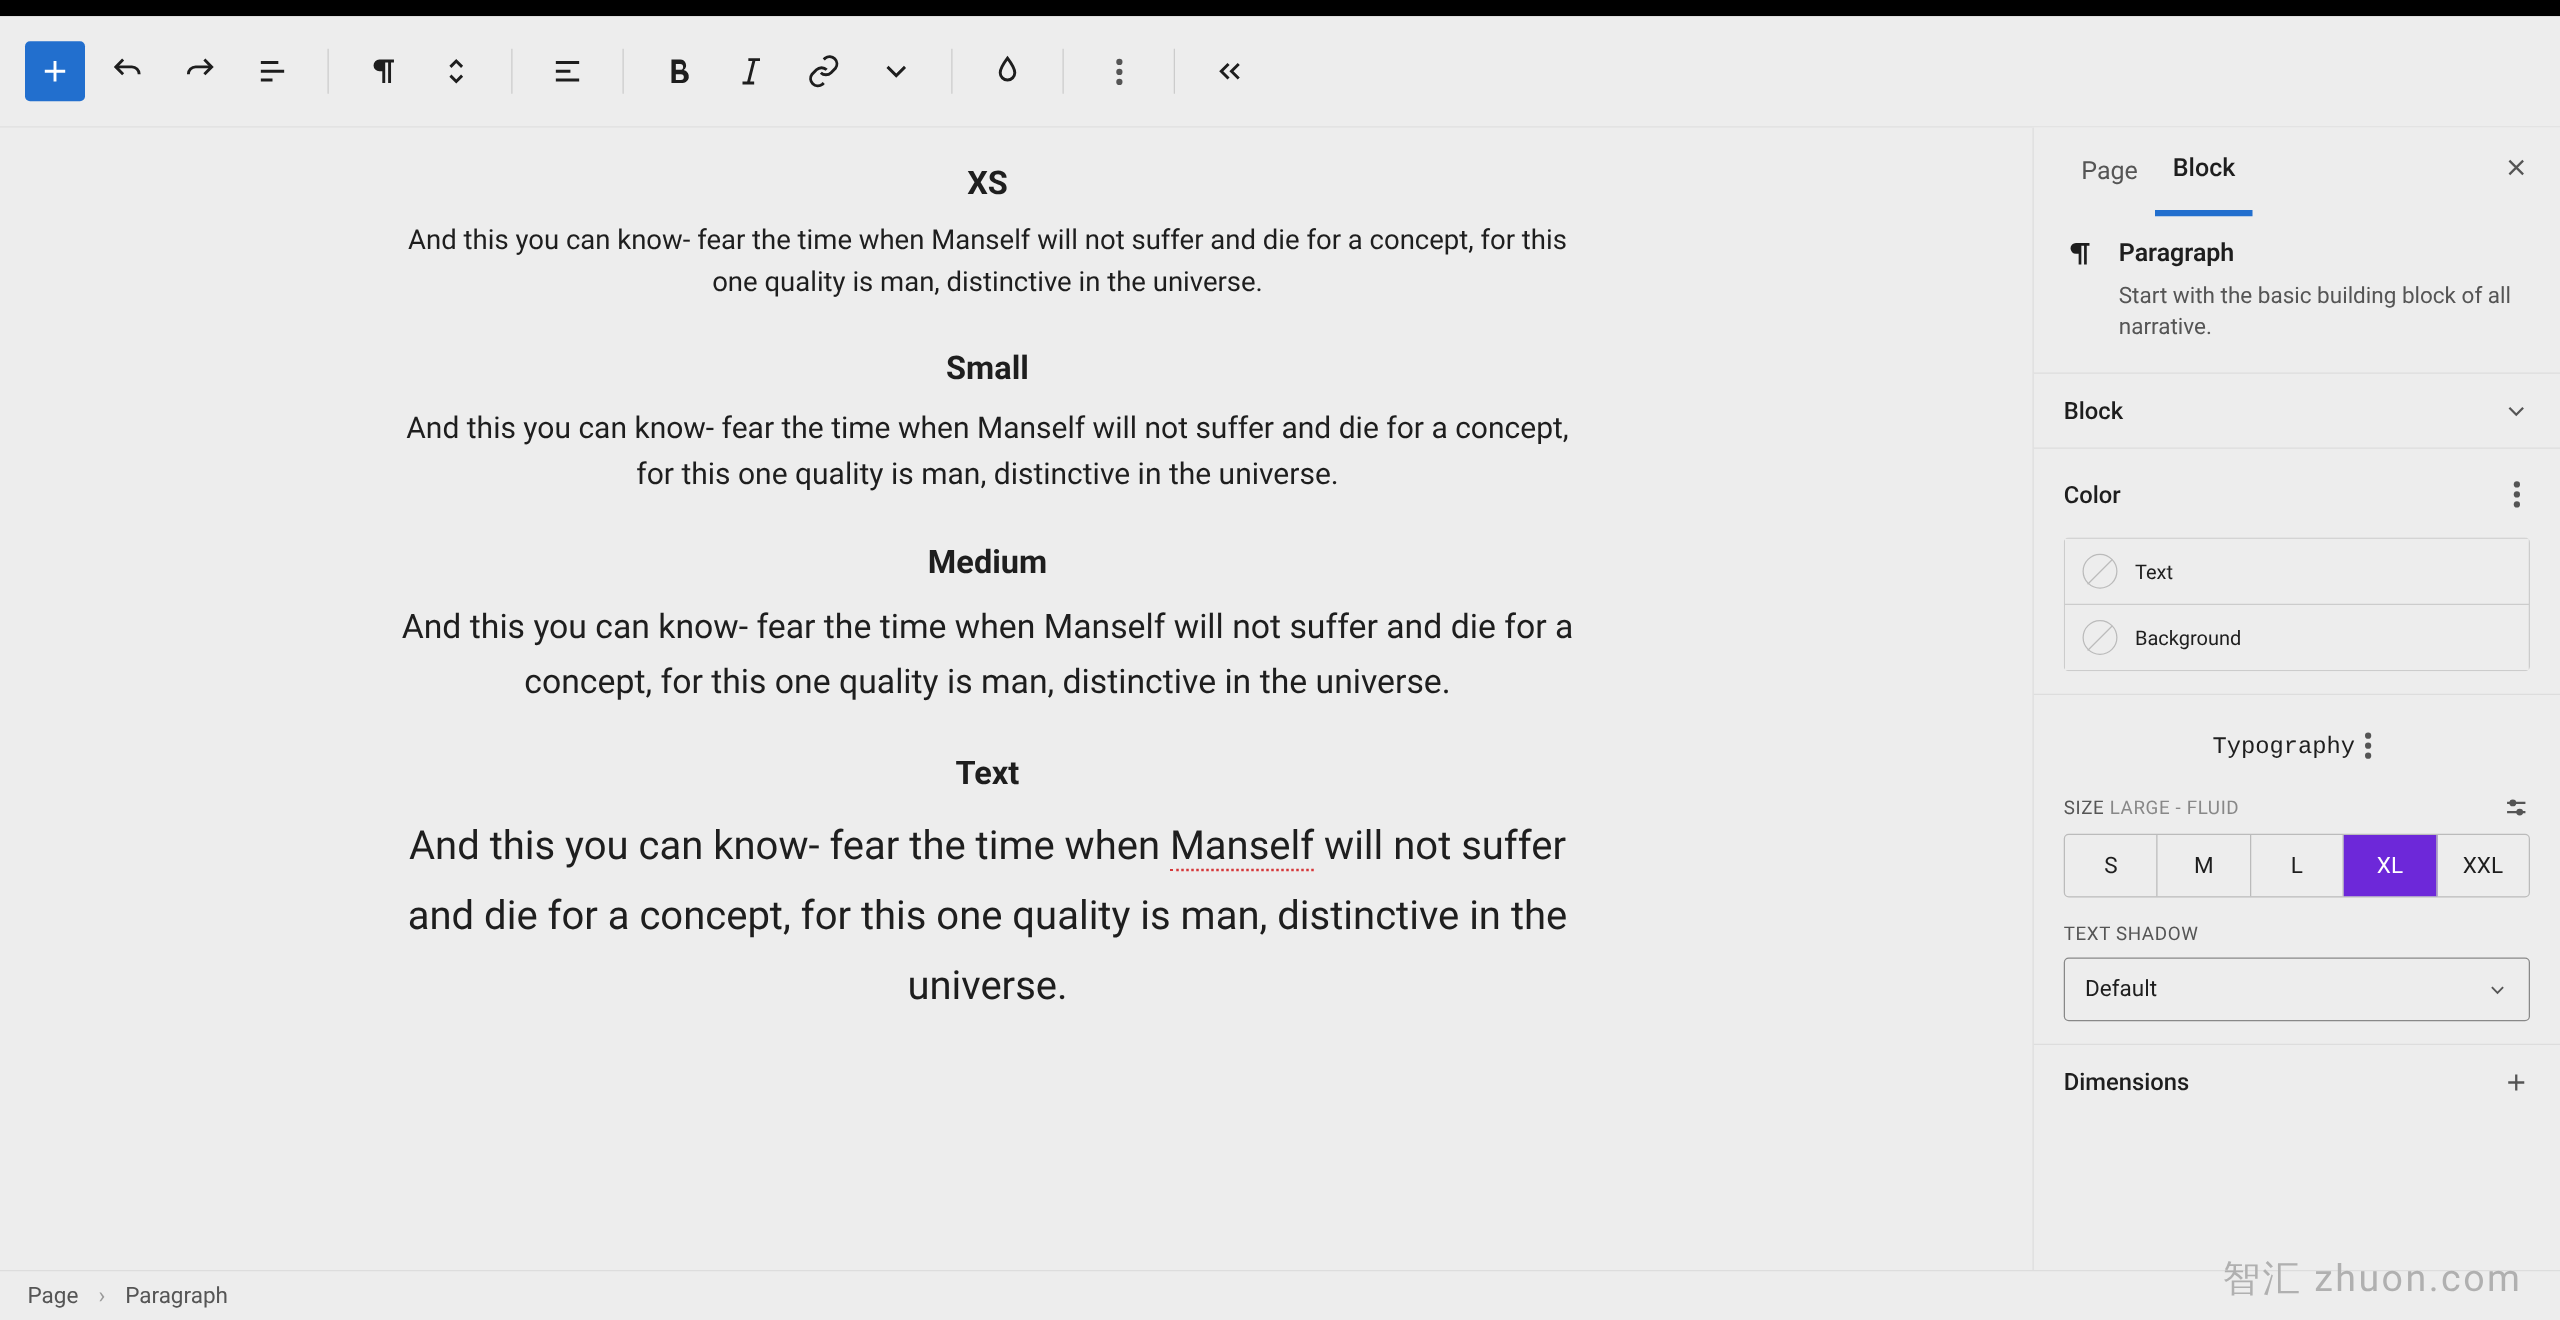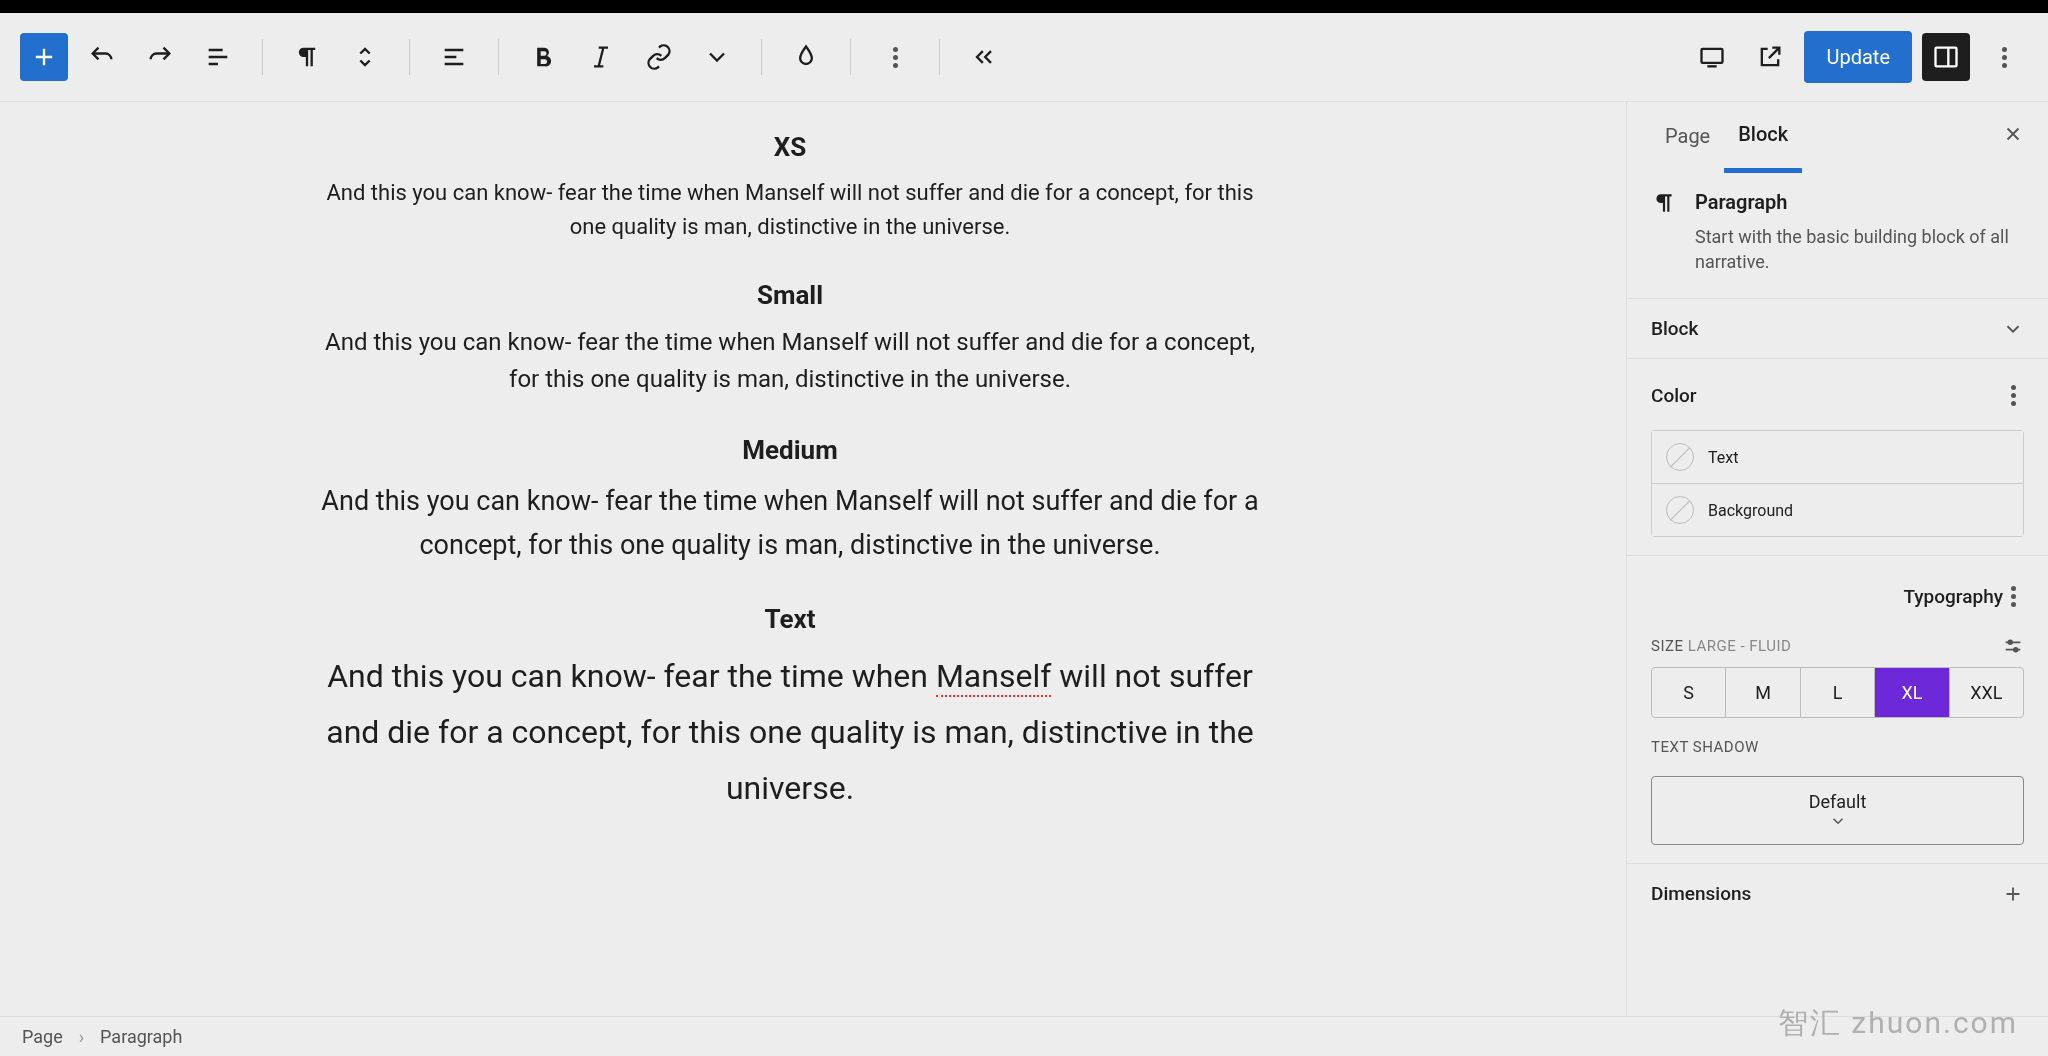--- a/index.html
+++ b/index.html
@@ -37,25 +37,25 @@
 .color-row + .color-row { border-top: none; }
 .color-swatch { width: 28px; height: 28px; border-radius: 50%; border: 1px solid #bbb; position: relative; }
 .color-swatch::after { content: ""; position: absolute; width: 28px; height: 1px; background: #bbb; top: 13px; left: -1px; transform: rotate(-45deg); }
 .color-rows { margin-top: 16px; border-radius: 4px; overflow: hidden; }
 .szrow { display: flex; border: 1px solid #bbb; border-radius: 4px; margin-top: 10px; }
 .szbtn { flex: 1; text-align: center; padding: 14px 0; font-size: 18px; cursor: pointer; border-right: 1px solid #bbb; }
 .szbtn:last-child { border-right: none; }
 .szbtn.sel { background: #6d28d9; color: #fff; }
 .label-sm { font-size: 15px; letter-spacing: 0.5px; color: #555; margin-top: 20px; }
 .label-sm .val { color: #888; }
-.select { border: 1px solid #888; border-radius: 4px; padding: 14px 16px; margin-top: 20px; display: flex; justify-content: space-between; align-items: center; cursor: pointer; font-size: 18px; flex-direction: column; }
+.select { border: 1px solid #888; border-radius: 4px; padding: 14px 16px; margin-top: 10px; display: flex; justify-content: space-between; align-items: center; cursor: pointer; font-size: 18px; }
 .breadcrumb { position: absolute; bottom: 0; left: 0; right: 0; height: 40px; background: #ededed; border-top: 1px solid #ddd; display: flex; align-items: center; padding: 0 22px; font-size: 18px; gap: 16px; color: #555; }
 .breadcrumb .sep { color: #999; }
 .watermark { position: absolute; right: 30px; bottom: 12px; color: #b0b0b0; font-size: 30px; letter-spacing: 2px; }
-.typo-head { display:flex; justify-content:flex-end; align-items:center; margin-top: 4px; }
+.typo-head { display:flex; justify-content:center; align-items:center; margin-top: 4px; font-family: Liberation Mono, monospace; }
 .dots { display:flex; flex-direction:column; gap:3px; cursor:pointer; padding:8px; }
 .dots span { width:5px; height:5px; background:#555; border-radius:50%; }
 </style>
 </head>
 <body>
 
 <div class="topblack"></div>
 
 <div class="toolbar">
   <div class="tb-left">
@@ -132,48 +132,20 @@
           <span></span>
           <span></span>
           <span></span>
         </div>
       </div>
     <div class="divider"></div>
     <div class="btn">
         <svg viewBox="0 0 24 24" fill="none" stroke="currentColor" stroke-width="2">
           <path d="M11 17l-5-5 5-5M18 17l-5-5 5-5"></path>
         </svg>
-      </div>
-  </div>
-  <div class="tb-right">
-    <div class="btn">
-        <svg viewBox="0 0 24 24" fill="none" stroke="currentColor" stroke-width="2">
-          <rect x="3" y="5" width="18" height="12" rx="1"></rect>
-          <path d="M8 20h8"></path>
-        </svg>
-      </div>
-    <div class="btn">
-        <svg viewBox="0 0 24 24" fill="none" stroke="currentColor" stroke-width="2">
-          <path d="M14 4h6v6M20 4l-9 9"></path>
-          <path d="M19 14v5H5V5h5"></path>
-        </svg>
-      </div>
-    <div class="update">Update</div>
-    <div class="btn dark">
-        <svg viewBox="0 0 24 24" fill="none" stroke="currentColor" stroke-width="2">
-          <rect x="3" y="4" width="18" height="16" rx="1"></rect>
-          <path d="M14 4v16"></path>
-        </svg>
-      </div>
-    <div class="btn">
-        <div class="dots">
-          <span></span>
-          <span></span>
-          <span></span>
-        </div>
       </div>
   </div>
 </div>
 
 <div class="content">
   <div class="content-inner">
     <div class="heading">XS</div>
     <p class="para">And this you can know- fear the time when Manself will not suffer and die for a concept, for this one quality is man, distinctive in the universe.</p>
     <div class="heading">Small</div>
     <p class="para sm">And this you can know- fear the time when Manself will not suffer and die for a concept, for this one quality is man, distinctive in the universe.</p>

